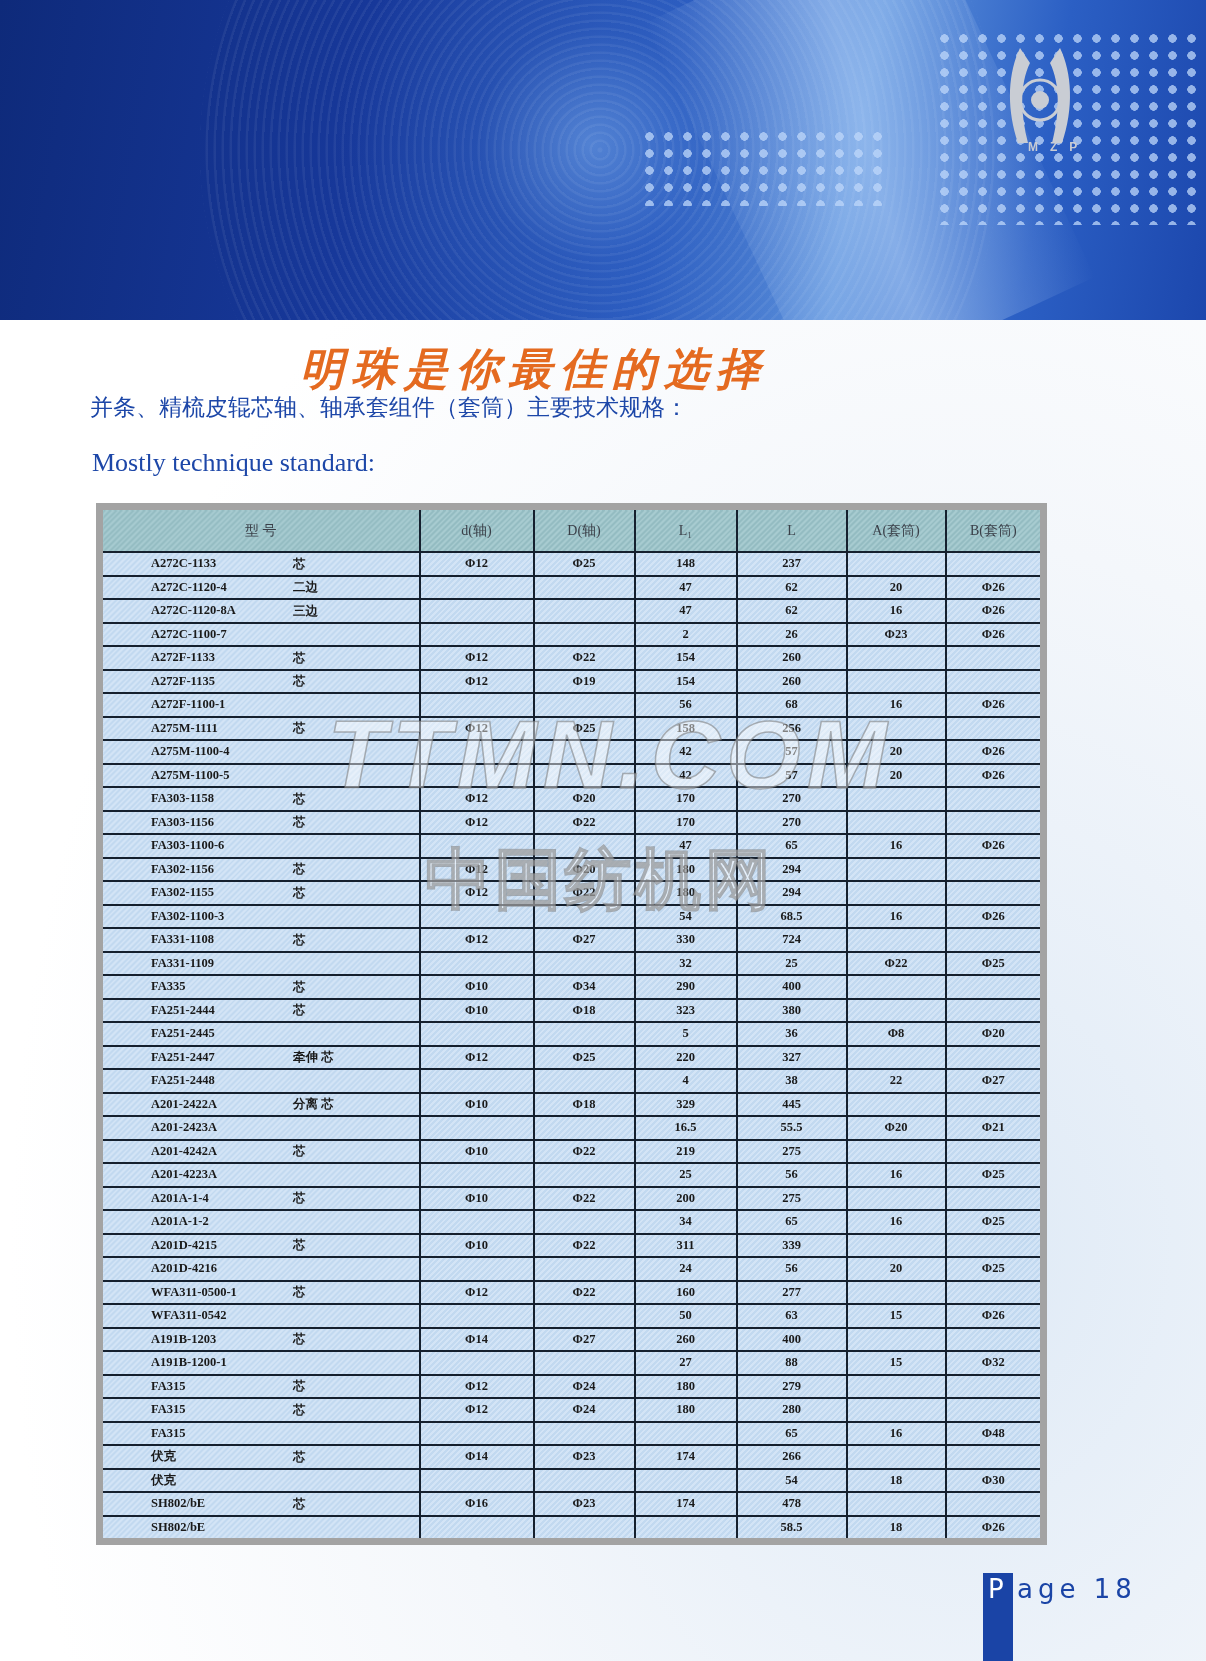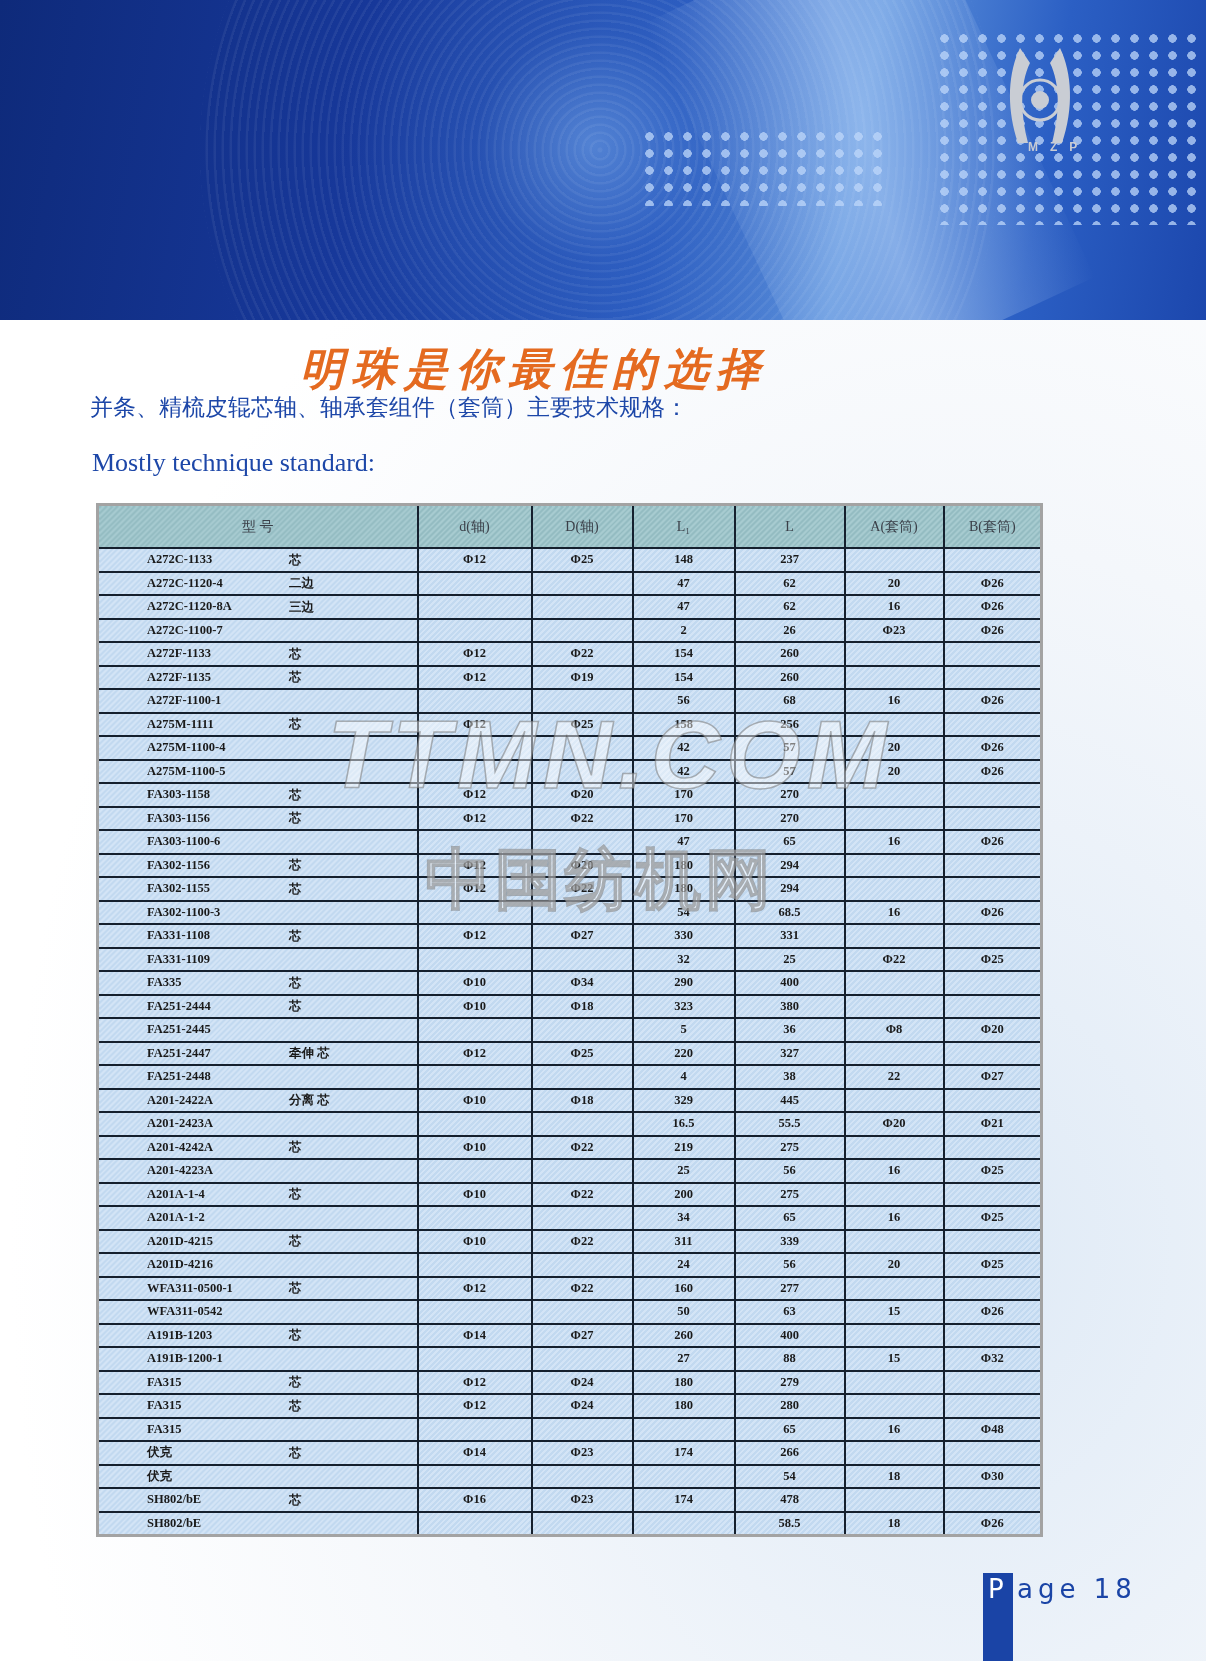--- a/index.html
+++ b/index.html
@@ -45,21 +45,21 @@
     position:absolute; left:90px; top:392px;
     font-family:"DejaVu Sans", sans-serif; font-size:23px; color:#1d47a8; white-space:nowrap;
   }
   .subtitle-en {
     position:absolute; left:92px; top:448px;
     font-family:"Liberation Serif", serif; font-size:26px; color:#1d47a8; white-space:nowrap;
   }
   table.spec {
     position:absolute; left:96px; top:503px; width:944px;
     border-collapse:collapse; table-layout:fixed;
-    border:3px solid #a3a3a3;
+    border:7px solid #a3a3a3;
     font-family:"Liberation Serif", serif; font-weight:bold; font-size:12.5px; color:#1a1a1a;padding-left:8px;
   }
   table.spec th, table.spec td {
     border:2px solid #15202e; padding:0; text-align:center; vertical-align:middle;
     overflow:hidden; white-space:nowrap;
   }
   table.spec th {
     height:41px; font-weight:normal; font-size:14px; color:#3a3f48;
     background: repeating-linear-gradient(135deg, #94bcc2 0 2px, #a7cbd0 2px 4px);
   }
@@ -278,21 +278,21 @@
         <td>54</td>
         <td>68.5</td>
         <td>16</td>
         <td>Φ26</td>
       </tr>
       <tr>
         <td class="model"><span>FA331-1108</span><span class="tag">芯</span></td>
         <td>Φ12</td>
         <td>Φ27</td>
         <td>330</td>
-        <td>331</td>
+        <td>724</td>
         <td></td>
         <td></td>
       </tr>
       <tr>
         <td class="model"><span>FA331-1109</span><span class="tag"></span></td>
         <td></td>
         <td></td>
         <td>32</td>
         <td>25</td>
         <td>Φ22</td>

